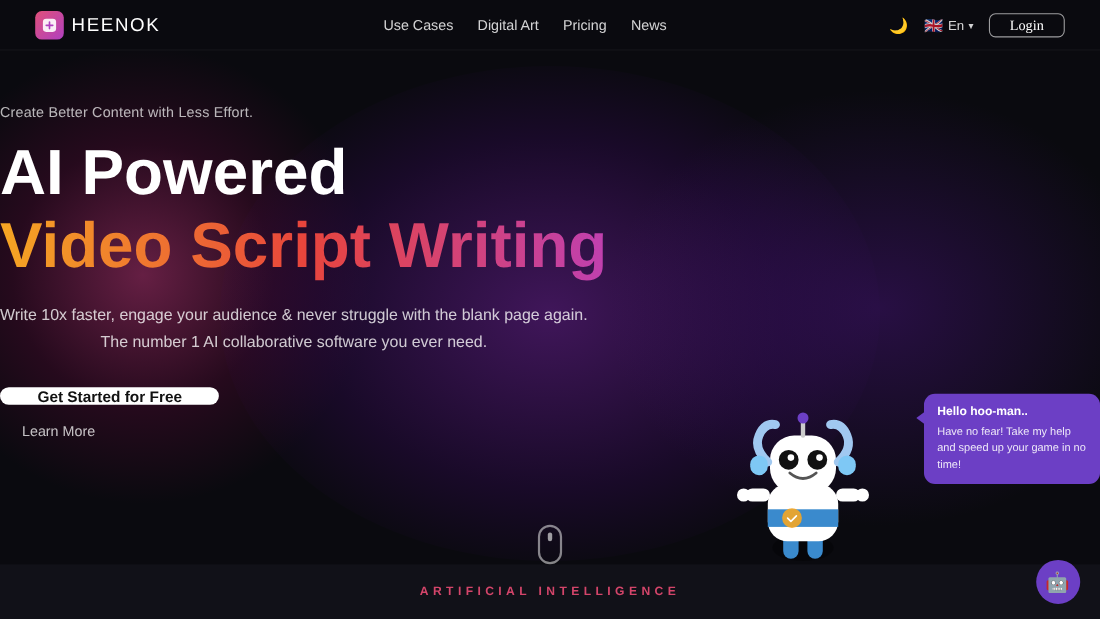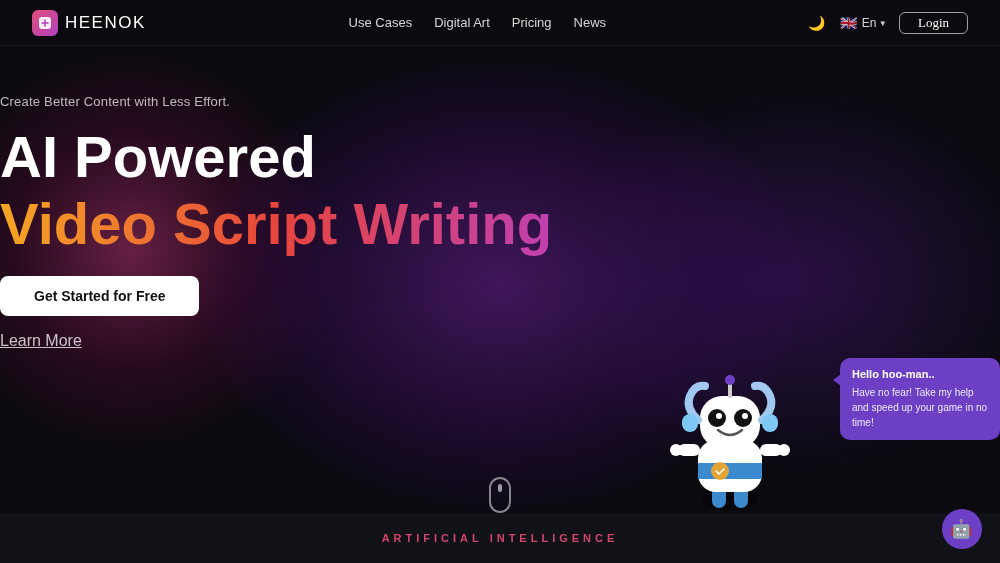--- a/index.html
+++ b/index.html
@@ -150,34 +150,34 @@
     .hero-description {
       font-size: 14.5px;
       color: rgba(255,255,255,0.78);
       line-height: 1.65;
       margin-bottom: 28px;
     }
     .cta-button {
       background: white;
       color: #111;
       border: none;
-      padding: 12px 34px;
+      padding: 0 34px;
       border-radius: 8px;
       font-size: 14px;
       font-weight: 600;
       cursor: pointer;
       font-family: inherit;
       margin-bottom: 16px;
     }
     .learn-more-link {
-      font-size: 16px;
+      font-size: 13px;
       color: rgba(255,255,255,0.75);
-      text-decoration: underline;
       cursor: pointer;
       display: block;
+      padding-left: 20px;
     }
 
     
     .robot-area {
       position: absolute;
       bottom: 40px;
       right: 200px;
       z-index: 8;
     }
     
@@ -310,20 +310,24 @@
       <span class="chevron">▾</span>
     </div>
     <button class="login-btn">Login</button>
   </div>
 </nav>
 
 <div class="hero">
   <p class="hero-subtitle">Create Better Content with Less Effort.</p>
   <h1 class="hero-title-main">AI Powered</h1>
   <h1 class="hero-title-gradient">Video Script Writing</h1>
+  <p class="hero-description">
+    <span>Write 10x faster, engage your audience &amp; never struggle with the blank page again.</span><br>
+    <span>The number 1 AI collaborative software you ever need.</span>
+  </p>
   <button class="cta-button">Get Started for Free</button>
   <a class="learn-more-link">Learn More</a>
 </div>
 
 <div class="scroll-indicator">
   <div class="scroll-dot"></div>
 </div>
 
 <div class="robot-area">
   <div class="robot-svg-container">

